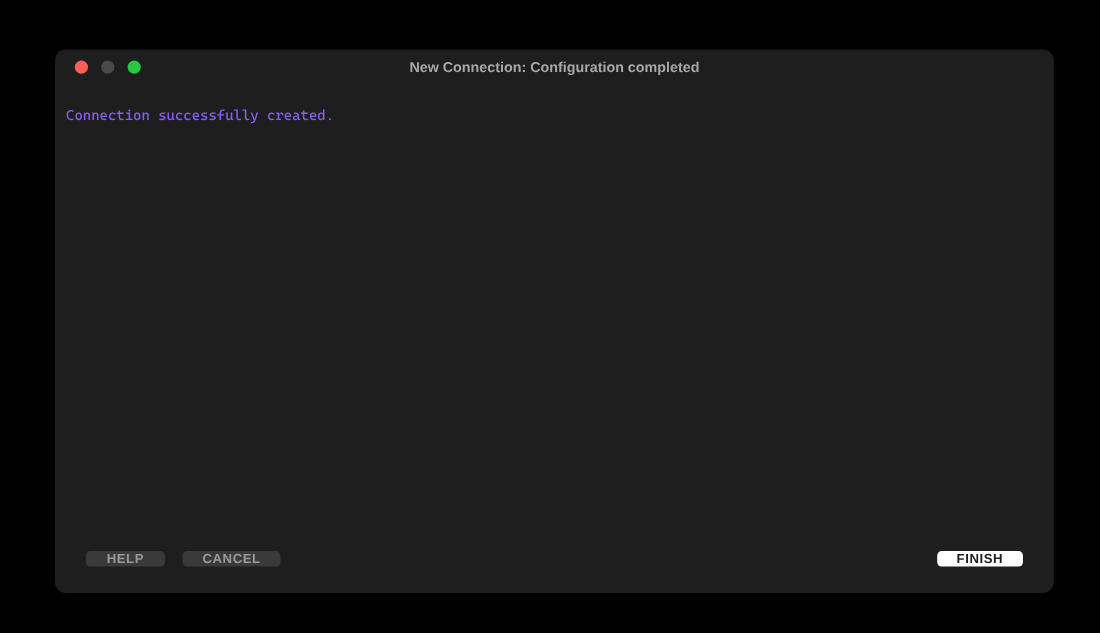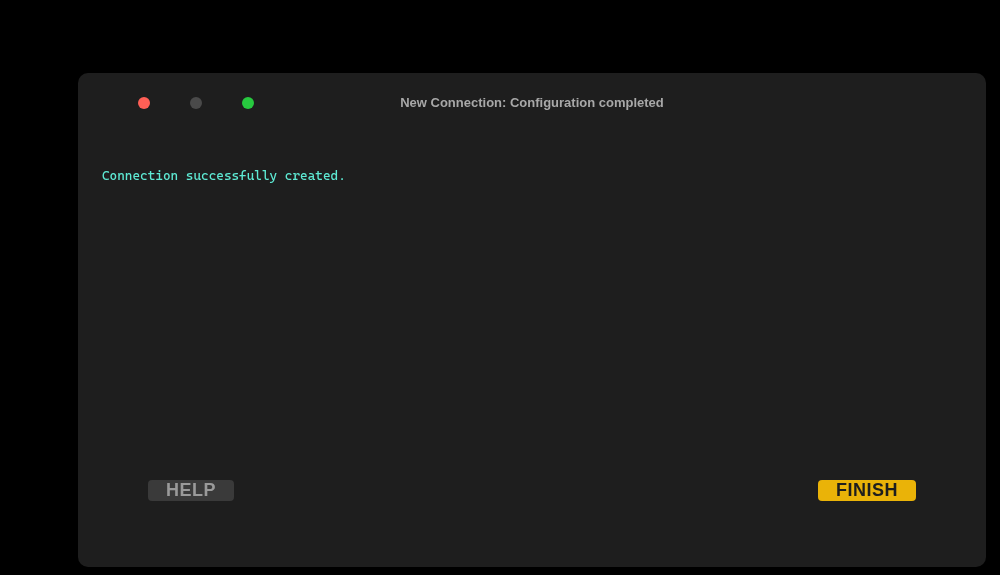--- a/index.html
+++ b/index.html
@@ -1,16 +1,16 @@
 <!DOCTYPE html>
 <html><head>
   <meta charset="utf-8">
   <style>
     * {
-      margin: 16px;
+      margin: 2px;
       padding: 0;
       box-sizing: border-box;
     }
     body {
       width: 1000px;
       height: 575px;
       background: #000000;
       font-family: -apple-system, BlinkMacSystemFont, "Segoe UI", sans-serif;
       display: flex;
       align-items: center;
@@ -54,21 +54,21 @@
       right: 0;
       text-align: center;
       color: #a8a8a8;
       font-size: 13px;
       font-weight: 600;
       pointer-events: none;
     }
     .content {
       flex: 1;
       padding: 16px 8px;
-      color: #5eead4;
+      color: #8b5cf6;
       font-family: "SF Mono", Monaco, "Cascadia Code", monospace;
       font-size: 13px;
       line-height: 1.7;
     }
     .content p {
       margin: 0;
     }
     .footer {
       display: flex;
       justify-content: space-between;
@@ -76,34 +76,34 @@
       flex-shrink: 0;
     }
     .footer-left, .footer-right {
       display: flex;
       gap: 12px;
     }
     .btn {
       border: none;
       border-radius: 4px;
       padding: 0 18px;
-      font-size: 18px;
+      font-size: 12px;
       font-weight: 800;
       font-family: inherit;
       letter-spacing: 0.5px;
       cursor: pointer;
       min-width: 72px;
       text-align: center;
     }
     .btn.secondary {
       background: #3a3a3a;
       color: #9a9a9a;
     }
     .btn.primary {
-      background: #eab308;
+      background: #ffffff;
       color: #1e1e1e;
     }
   </style>
 </head>
 <body>
 
 <div class="window">
   <div class="titlebar">
     <div class="traffic-lights">
       <div class="traffic-light close"></div>
@@ -113,18 +113,19 @@
     <div class="window-title">New Connection: Configuration completed</div>
   </div>
 
   <div class="content">
     <p>Connection successfully created.</p>
   </div>
 
   <div class="footer">
     <div class="footer-left">
       <button class="btn secondary">HELP</button>
+      <button class="btn secondary">CANCEL</button>
     </div>
     <div class="footer-right">
       <button class="btn primary">FINISH</button>
     </div>
   </div>
 </div>
 
 </body></html>

